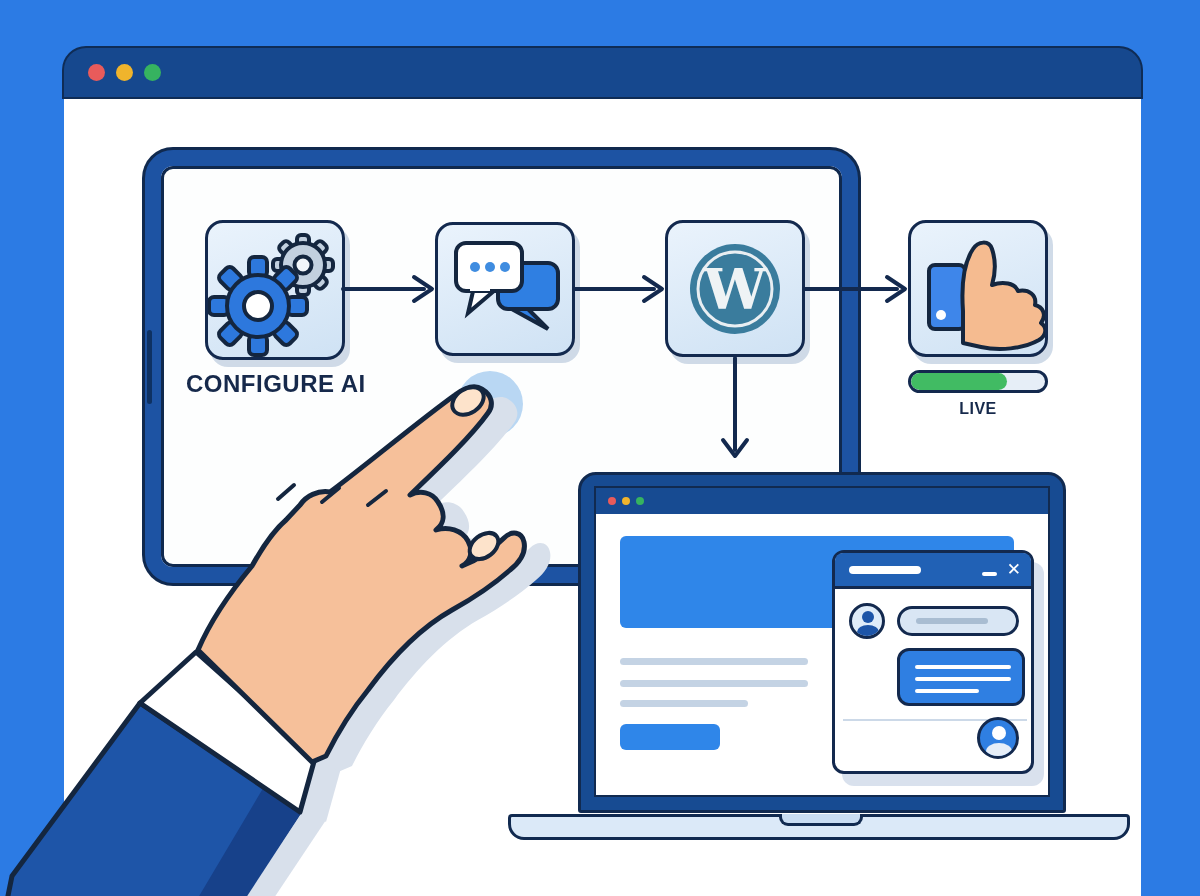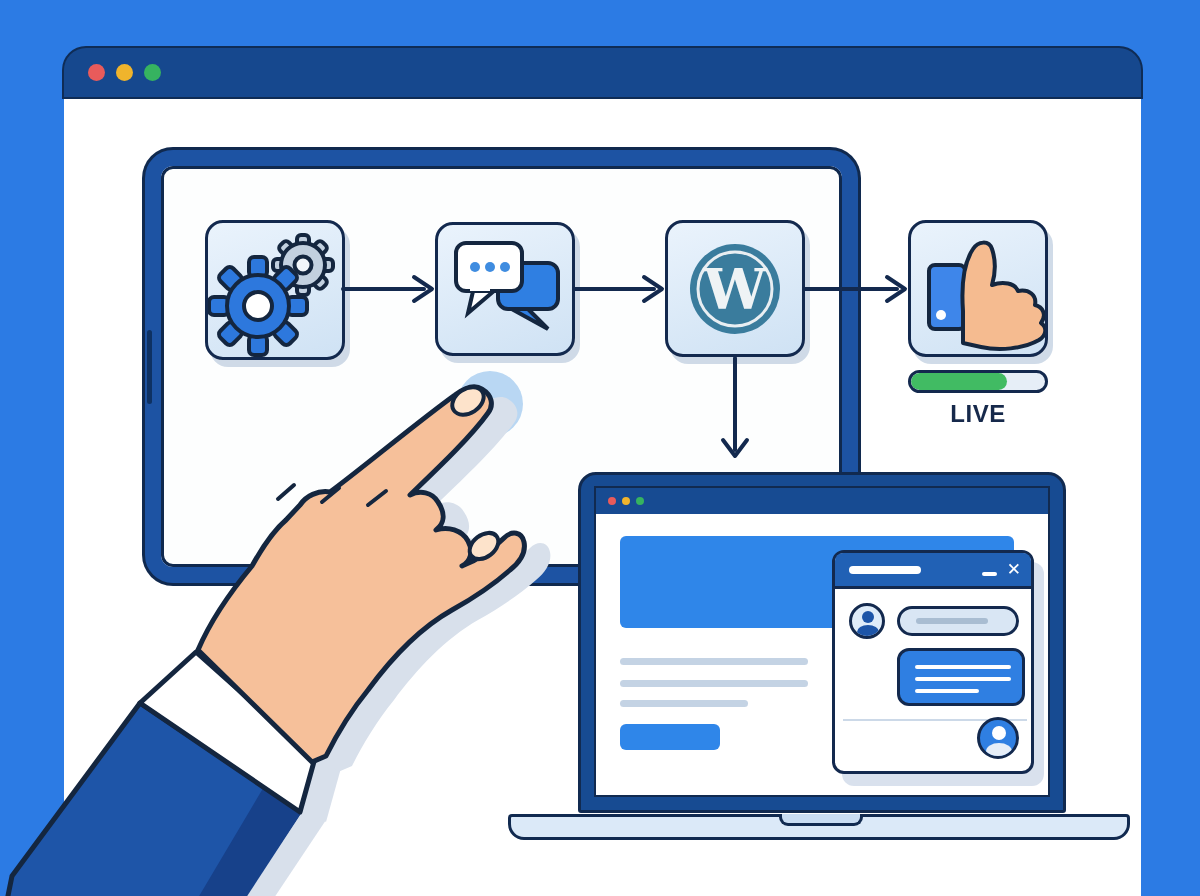--- a/index.html
+++ b/index.html
@@ -16,21 +16,21 @@
   .tablet{position:absolute;left:145px;top:150px;width:713px;height:433px;box-sizing:border-box;
           border:16px solid #1d53a3;border-radius:28px;background:#fdfefe;
           box-shadow:0 0 0 3px #10294e, inset 0 0 0 3px #10294e;}
   .tablet-btn{position:absolute;left:147px;top:330px;width:5px;height:74px;background:#0e3162;border-radius:3px;}
   
   .fbox{position:absolute;width:140px;box-sizing:border-box;background:linear-gradient(160deg,#eaf3fc,#cfe2f4);
         border:3px solid #13294e;border-radius:18px;box-shadow:5px 7px 0 rgba(150,175,205,.45);}
   .fbox svg{position:absolute;left:0;top:0;}
   .flow-label{position:absolute;font-weight:bold;color:#16294b;letter-spacing:.5px;}
   #label-configure{left:186px;top:370px;width:180px;font-size:24px;}
-  #label-live{left:908px;top:400px;width:140px;font-size:24px;text-align:center;}
+  #label-live{left:908px;top:400px;width:140px;font-size:16px;text-align:center;}
   
   .progress{position:absolute;left:908px;top:370px;width:140px;height:23px;box-sizing:border-box;
             background:#e6eef7;border:3px solid #13294e;border-radius:12px;overflow:hidden;}
   .progress-fill{height:100%;background:#41bb63;border-radius:9px;}
   
   .overlay{position:absolute;left:0;top:0;pointer-events:none;}
   
   .touch{position:absolute;left:457px;top:371px;width:66px;height:66px;border-radius:50%;background:#b9d7f3;}
   
   .laptop-screen{position:absolute;left:578px;top:472px;width:488px;height:341px;box-sizing:border-box;
@@ -114,20 +114,21 @@
           <rect x="41" y="34" width="18" height="20" rx="5" transform="rotate(180 50 83)"></rect>
           <rect x="41" y="34" width="18" height="20" rx="5" transform="rotate(225 50 83)"></rect>
           <rect x="41" y="34" width="18" height="20" rx="5" transform="rotate(270 50 83)"></rect>
           <rect x="41" y="34" width="18" height="20" rx="5" transform="rotate(315 50 83)"></rect>
           <circle cx="50" cy="83" r="31"></circle>
           <circle cx="50" cy="83" r="14" fill="#ffffff"></circle>
         </g>
       </g>
     </svg>
   </div>
+  <div class="flow-label" id="label-configure">CONFIGURE AI</div>
 
   <div class="fbox" style="left:435px;top:222px;height:134px;">
     <svg width="134" height="128" viewBox="0 0 134 128">
       <g stroke="#14263f" stroke-width="4">
         <path d="M86,80 L110,104 L70,82 Z" fill="#2f7fe2"></path>
         <rect x="60" y="38" width="60" height="46" rx="10" fill="#2f7fe2"></rect>
         <path d="M36,62 L30,88 L56,66 Z" fill="#ffffff"></path>
         <rect x="18" y="18" width="66" height="48" rx="10" fill="#ffffff"></rect>
       </g>
       <rect x="32" y="58" width="20" height="8" fill="#ffffff"></rect>

